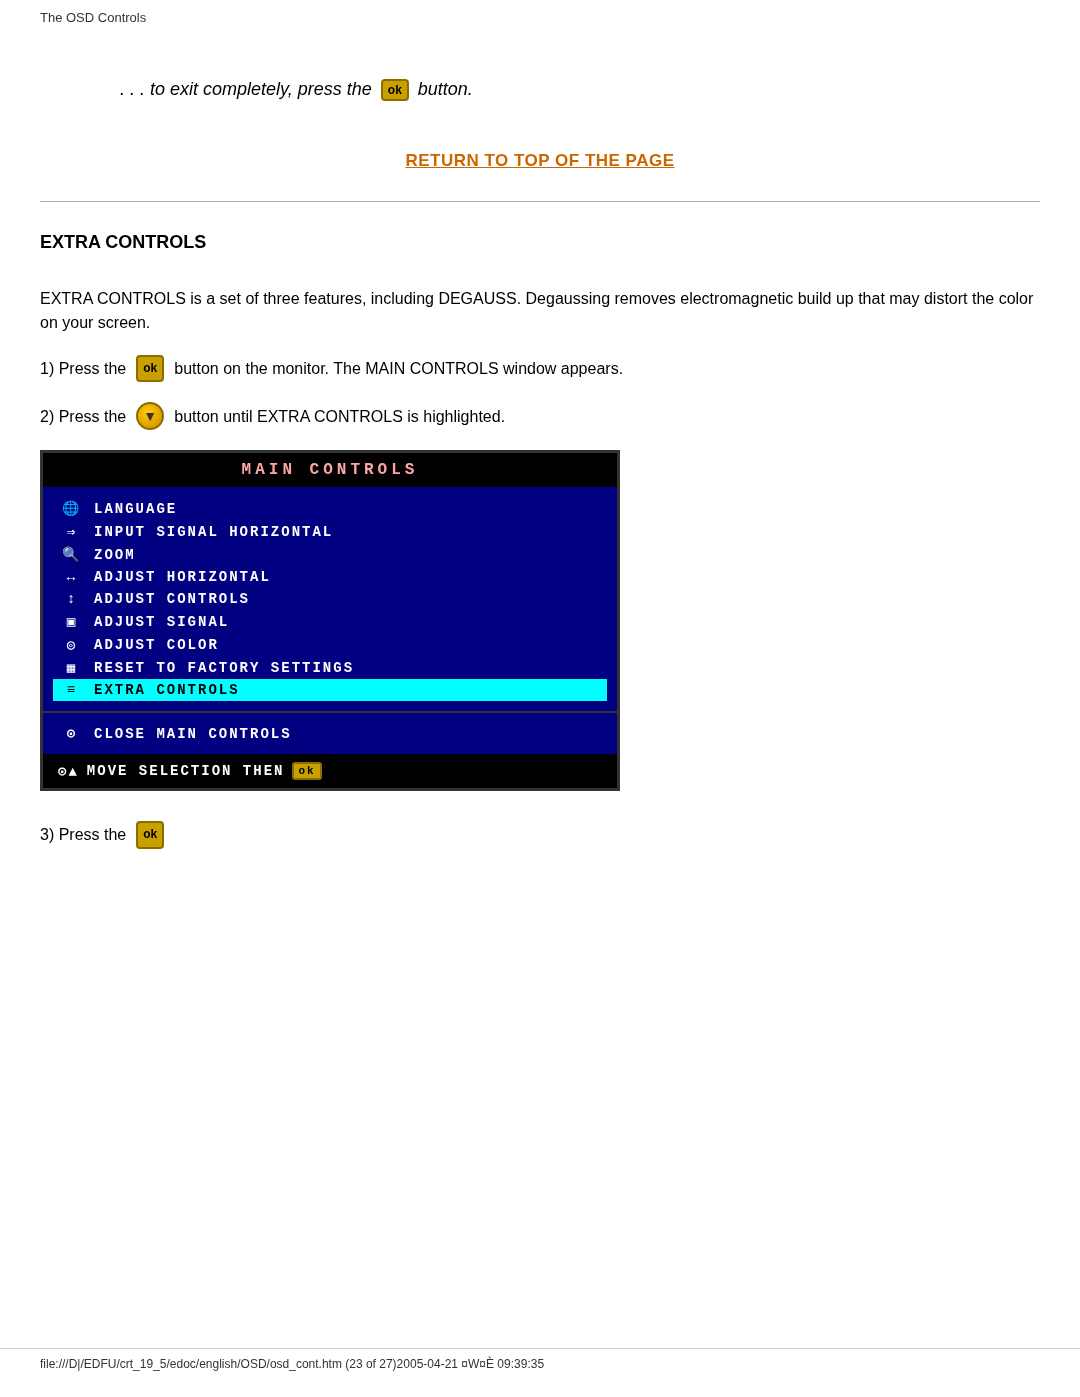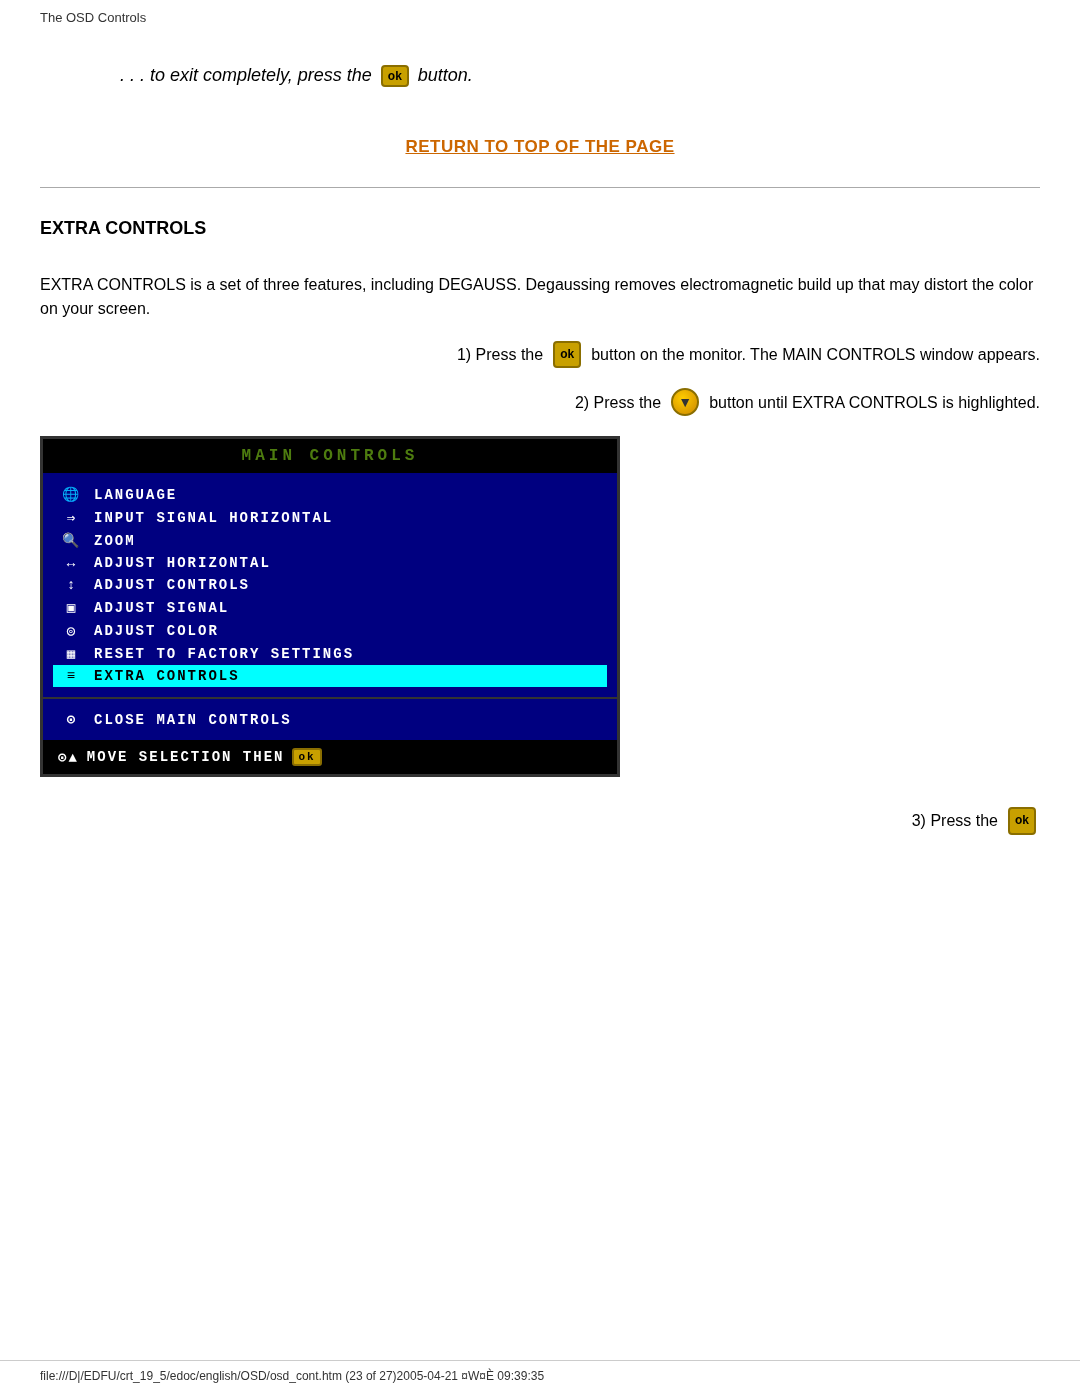--- a/index.html
+++ b/index.html
@@ -11,21 +11,21 @@
       width: 1080px;
       min-height: 1397px;
       position: relative;
     }
     .page-wrapper {
       padding: 10px 40px 40px 40px;
     }
     .header-label {
       font-size: 13px;
       color: #333;
-      margin-bottom: 10px;
+      margin-bottom: 24px;
     }
     .top-section {
       padding: 30px 0 30px 80px;
       font-size: 18px;
       font-style: italic;
     }
     .ok-button-inline {
       display: inline-block;
       background: #c8a000;
       color: #000;
@@ -72,21 +72,20 @@
       margin-top: 34px;
     }
     .step {
       font-size: 16px;
       line-height: 1.6;
       margin-bottom: 20px;
       display: flex;
       align-items: center;
       flex-wrap: wrap;
       gap: 6px;
-      justify-content: flex-end;
     }
     .down-button-inline {
       display: inline-flex;
       align-items: center;
       justify-content: center;
       background: radial-gradient(circle at 40% 35%, #ffcc00, #cc8800);
       color: #333;
       font-size: 14px;
       border: 2px solid #8a6e00;
       border-radius: 50%;
@@ -98,21 +97,21 @@
     
     .osd-screen {
       background: #000080;
       border: 3px solid #333;
       width: 580px;
       margin: 20px 0 30px 0;
       font-family: 'Courier New', monospace;
     }
     .osd-title-bar {
       background: #000000;
-      color: #4d7c0f;
+      color: #fca5a5;
       text-align: center;
       padding: 8px 0;
       font-size: 16px;
       letter-spacing: 4px;
       font-weight: bold;
     }
     .osd-menu-items {
       padding: 10px 15px;
     }
     .osd-menu-item {
@@ -168,21 +167,21 @@
       color: #000;
       font-size: 11px;
       font-weight: bold;
       border: 2px solid #8a6e00;
       border-radius: 3px;
       padding: 1px 4px;
       vertical-align: middle;
     }
     .page-footer {
       position: absolute;
-      bottom: 6px;
+      bottom: 18px;
       left: 0;
       right: 0;
       font-size: 12px;
       color: #333;
       border-top: 1px solid #ccc;
       padding: 8px 40px;
     }
   </style>
 </head>
 <body>

